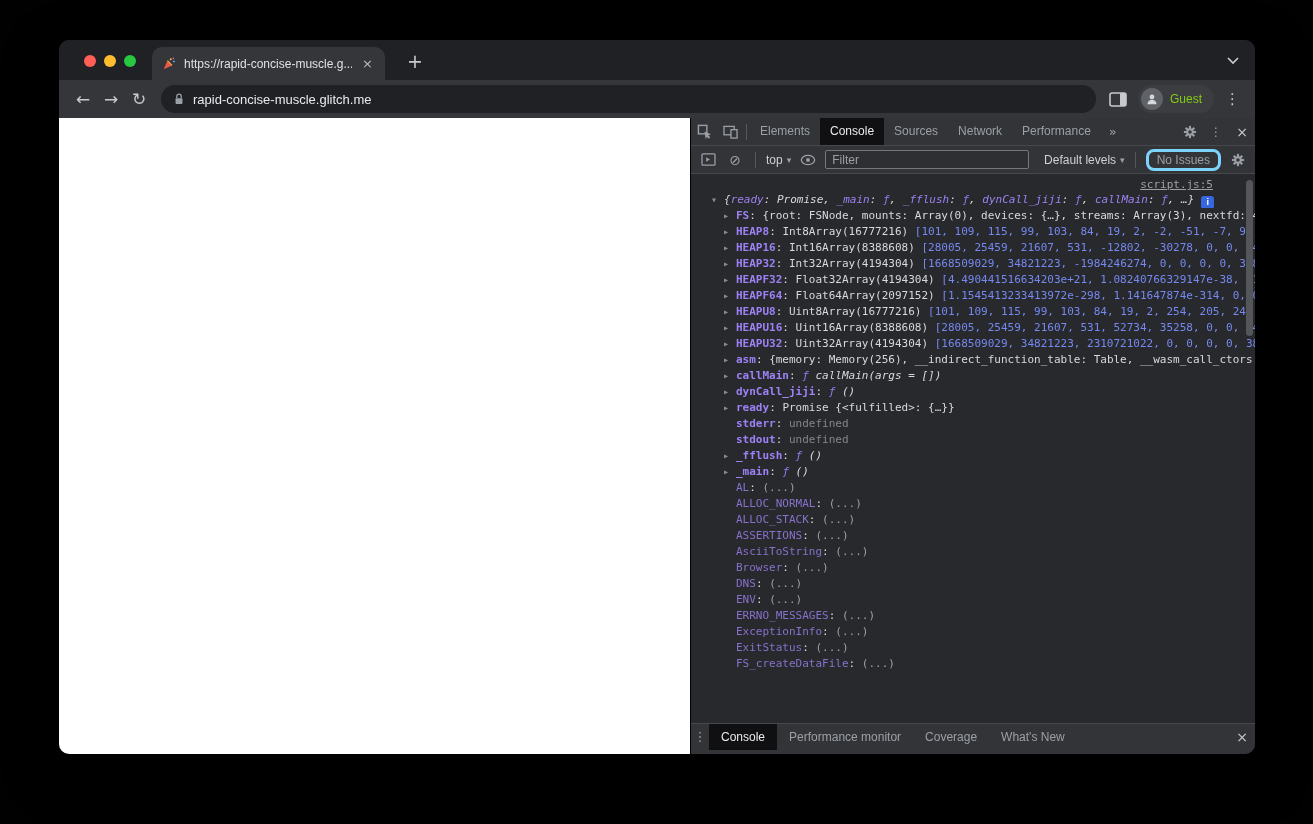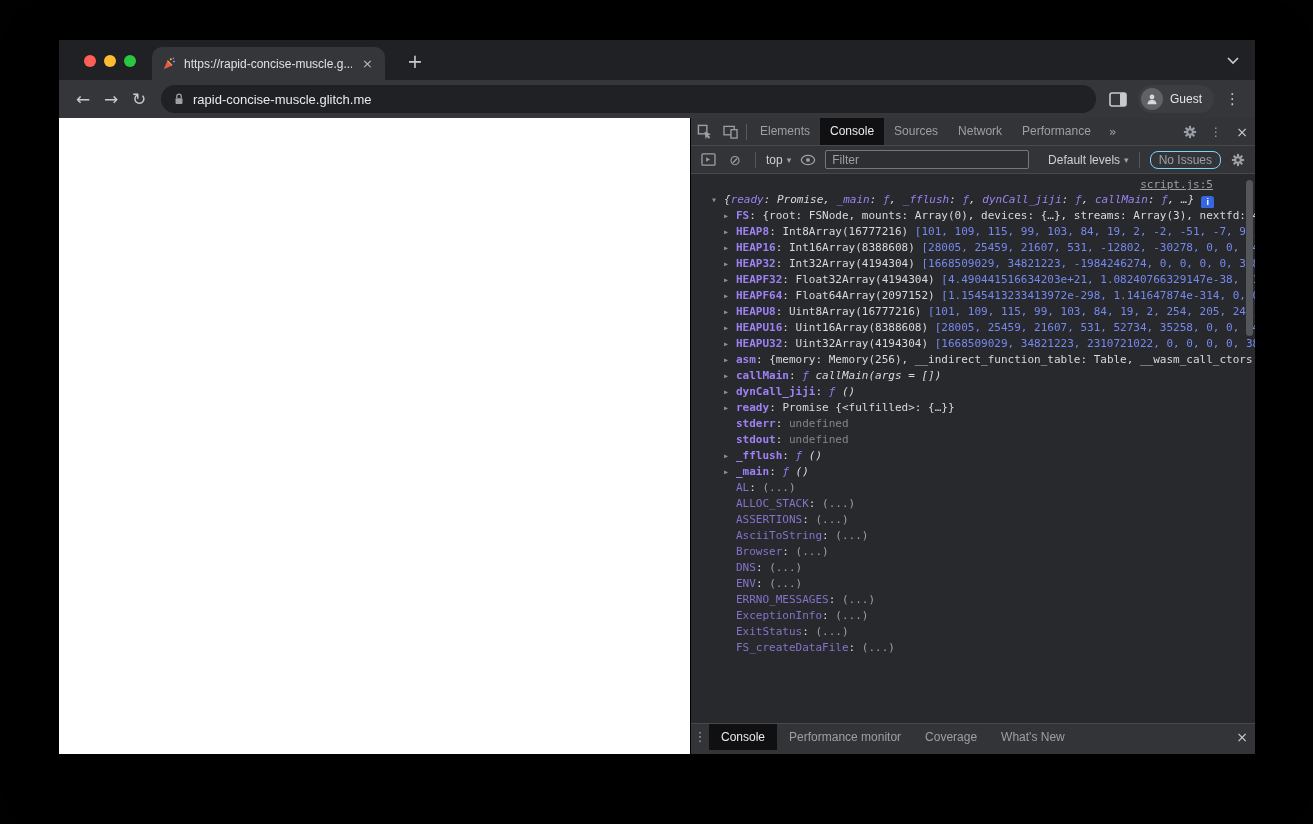--- a/index.html
+++ b/index.html
@@ -1,18 +1,18 @@
 <!DOCTYPE html>
 <html><head>
 <meta charset="utf-8">
 <style>
   html,body{margin:0;padding:0;}
   body{width:1313px;height:824px;background:#010101;font-family:"Liberation Sans",sans-serif;overflow:hidden;position:relative;}
 
-  .window{position:absolute;left:59px;top:40px;width:1196px;height:714px;border-radius:0;overflow:hidden;
+  .window{position:absolute;left:59px;top:40px;width:1196px;height:714px;border-radius:10px;overflow:hidden;
           background:#202124;box-shadow:0 18px 50px rgba(0,0,0,.65);}
 
   
   .tabstrip{position:relative;height:40px;background:#202124;}
   .traffic{position:absolute;left:25px;top:15px;display:flex;gap:8px;}
   .light{width:12px;height:12px;border-radius:50%;}
   .tab{position:absolute;left:93px;top:7px;width:233px;height:33px;background:#35363a;border-radius:10px 10px 0 0;
        display:flex;align-items:center;gap:8px;padding:0 10px;box-sizing:border-box;}
   .tab-title{flex:1;font-size:12px;color:#dfe1e4;white-space:nowrap;overflow:hidden;}
   .tab-close{color:#b9bcbf;font-size:13px;padding:0 2px;}
@@ -20,21 +20,21 @@
   .tabsearch{position:absolute;right:16px;top:17px;}
 
   
   .toolbar{height:38px;background:#35363a;display:flex;align-items:center;padding:0 10px;box-sizing:border-box;}
   .navbtn{width:28px;height:28px;text-align:center;line-height:28px;color:#c7cacd;font-size:17px;font-family:"DejaVu Sans",sans-serif;}
   .omnibox{flex:1;height:28px;border-radius:14px;background:#202124;display:flex;align-items:center;gap:8px;padding:0 12px;margin:0 8px;overflow:hidden;}
   .url{font-size:13px;color:#e8eaed;white-space:nowrap;}
   .iconbtn{width:28px;height:28px;display:flex;align-items:center;justify-content:center;}
   .guest{height:28px;border-radius:14px;background:#3c3d41;display:flex;align-items:center;gap:7px;padding:0 12px 0 3px;margin:0 6px;}
   .avatar{width:22px;height:22px;border-radius:50%;background:#5f6368;display:flex;align-items:center;justify-content:center;}
-  .guest-label{font-size:12px;color:#e5e5e5;}
+  .guest-label{font-size:12px;color:#84cc16;}
   .kebab{color:#c7cacd;font-size:15px;font-family:"DejaVu Sans",sans-serif;padding:0 5px;}
 
   
   .content{position:absolute;top:78px;left:0;right:0;bottom:0;display:flex;}
   .page{width:631px;background:#ffffff;}
   .devtools{flex:1;min-width:0;background:#28292c;border-left:1px solid #000;display:flex;flex-direction:column;}
 
   
   .dt-tabs{height:27px;background:#333438;border-bottom:1px solid #47484c;display:flex;align-items:center;font-size:12px;color:#9aa0a6;flex:none;}
   .dt-icon{width:26px;height:27px;display:flex;align-items:center;justify-content:center;}
@@ -47,21 +47,21 @@
   .dt-close{font-size:14px;color:#c7cacd;}
 
   
   .dt-ctoolbar{height:27px;background:#333438;border-bottom:1px solid #47484c;display:flex;align-items:center;gap:7px;padding:0 7px;font-size:12px;color:#bdc1c6;flex:none;}
   .tbicon{width:20px;height:20px;display:flex;align-items:center;justify-content:center;color:#9aa0a6;}
   .dd{display:flex;align-items:center;gap:4px;color:#cdd1d5;white-space:nowrap;}
   .dd .arrow{color:#9aa0a6;font-size:9px;font-family:"DejaVu Sans",sans-serif;}
   .filter{width:190px;height:17px;background:#2e2f33;border:1px solid #74777c;border-radius:2px;color:#e8eaed;font-size:12px;padding:0 6px;outline:none;font-family:"Liberation Sans",sans-serif;}
   .filter::placeholder{color:#9aa0a6;}
   .spacer{flex:1;}
-  .noissues{border:1px solid #7dd3fc;border-radius:8px;padding:1px 8px;color:#9aa0a6;white-space:nowrap;}
+  .noissues{border:3px solid #7dd3fc;border-radius:8px;padding:1px 8px;color:#9aa0a6;white-space:nowrap;}
 
   
   .dt-output{flex:1;position:relative;overflow:hidden;font-family:"DejaVu Sans Mono",monospace;font-size:11px;color:#d7d9dd;}
   .link-row{text-align:right;padding:4px 42px 1px 0;height:13px;line-height:13px;}
   .srclink{color:#9aa0a6;text-decoration:underline;}
   .crow{height:16px;line-height:16px;white-space:nowrap;overflow:hidden;}
   .ind0{padding-left:20px;}
   .ind1{padding-left:32px;}
   .caret{display:inline-block;width:13px;color:#8a8f96;font-size:10px;}
   .seg-key{color:#9c82f5;}
@@ -252,20 +252,21 @@
             <div class="crow ind1"><span class="caret">▸</span><span class="seg-key bold">HEAPU32</span><span class="seg-plain">: </span><span class="seg-plain">Uint32Array(4194304) </span><span class="seg-num">[1668509029, 34821223, 2310721022, 0, 0, 0, 0, 38813, 0, 0, 0, 0, 0, 0, …]</span></div>
             <div class="crow ind1"><span class="caret">▸</span><span class="seg-key bold">asm</span><span class="seg-plain">: </span><span class="seg-plain">{memory: Memory(256), __indirect_function_table: Table, __wasm_call_ctors: ƒ, main: ƒ, …}</span></div>
             <div class="crow ind1"><span class="caret">▸</span><span class="seg-key bold">callMain</span><span class="seg-plain">: </span><span class="seg-fn">ƒ</span><span class="seg-sig"> callMain(args = [])</span></div>
             <div class="crow ind1"><span class="caret">▸</span><span class="seg-key bold">dynCall_jiji</span><span class="seg-plain">: </span><span class="seg-fn">ƒ</span><span class="seg-sig"> ()</span></div>
             <div class="crow ind1"><span class="caret">▸</span><span class="seg-key bold">ready</span><span class="seg-plain">: </span><span class="seg-plain">Promise </span><span class="seg-plain">{&lt;fulfilled&gt;: {…}}</span></div>
             <div class="crow ind1"><span class="caret"></span><span class="seg-key bold">stderr</span><span class="seg-plain">: </span><span class="seg-undef">undefined</span></div>
             <div class="crow ind1"><span class="caret"></span><span class="seg-key bold">stdout</span><span class="seg-plain">: </span><span class="seg-undef">undefined</span></div>
             <div class="crow ind1"><span class="caret">▸</span><span class="seg-key bold">_fflush</span><span class="seg-plain">: </span><span class="seg-fn">ƒ</span><span class="seg-sig"> ()</span></div>
             <div class="crow ind1"><span class="caret">▸</span><span class="seg-key bold">_main</span><span class="seg-plain">: </span><span class="seg-fn">ƒ</span><span class="seg-sig"> ()</span></div>
             <div class="crow ind1"><span class="caret"></span><span class="seg-key dim">AL</span><span class="seg-plain">: </span><span class="seg-getter">(...)</span></div>
+            <div class="crow ind1"><span class="caret"></span><span class="seg-key dim">ALLOC_NORMAL</span><span class="seg-plain">: </span><span class="seg-getter">(...)</span></div>
             <div class="crow ind1"><span class="caret"></span><span class="seg-key dim">ALLOC_STACK</span><span class="seg-plain">: </span><span class="seg-getter">(...)</span></div>
             <div class="crow ind1"><span class="caret"></span><span class="seg-key dim">ASSERTIONS</span><span class="seg-plain">: </span><span class="seg-getter">(...)</span></div>
             <div class="crow ind1"><span class="caret"></span><span class="seg-key dim">AsciiToString</span><span class="seg-plain">: </span><span class="seg-getter">(...)</span></div>
             <div class="crow ind1"><span class="caret"></span><span class="seg-key dim">Browser</span><span class="seg-plain">: </span><span class="seg-getter">(...)</span></div>
             <div class="crow ind1"><span class="caret"></span><span class="seg-key dim">DNS</span><span class="seg-plain">: </span><span class="seg-getter">(...)</span></div>
             <div class="crow ind1"><span class="caret"></span><span class="seg-key dim">ENV</span><span class="seg-plain">: </span><span class="seg-getter">(...)</span></div>
             <div class="crow ind1"><span class="caret"></span><span class="seg-key dim">ERRNO_MESSAGES</span><span class="seg-plain">: </span><span class="seg-getter">(...)</span></div>
             <div class="crow ind1"><span class="caret"></span><span class="seg-key dim">ExceptionInfo</span><span class="seg-plain">: </span><span class="seg-getter">(...)</span></div>
             <div class="crow ind1"><span class="caret"></span><span class="seg-key dim">ExitStatus</span><span class="seg-plain">: </span><span class="seg-getter">(...)</span></div>
             <div class="crow ind1"><span class="caret"></span><span class="seg-key dim">FS_createDataFile</span><span class="seg-plain">: </span><span class="seg-getter">(...)</span></div>

